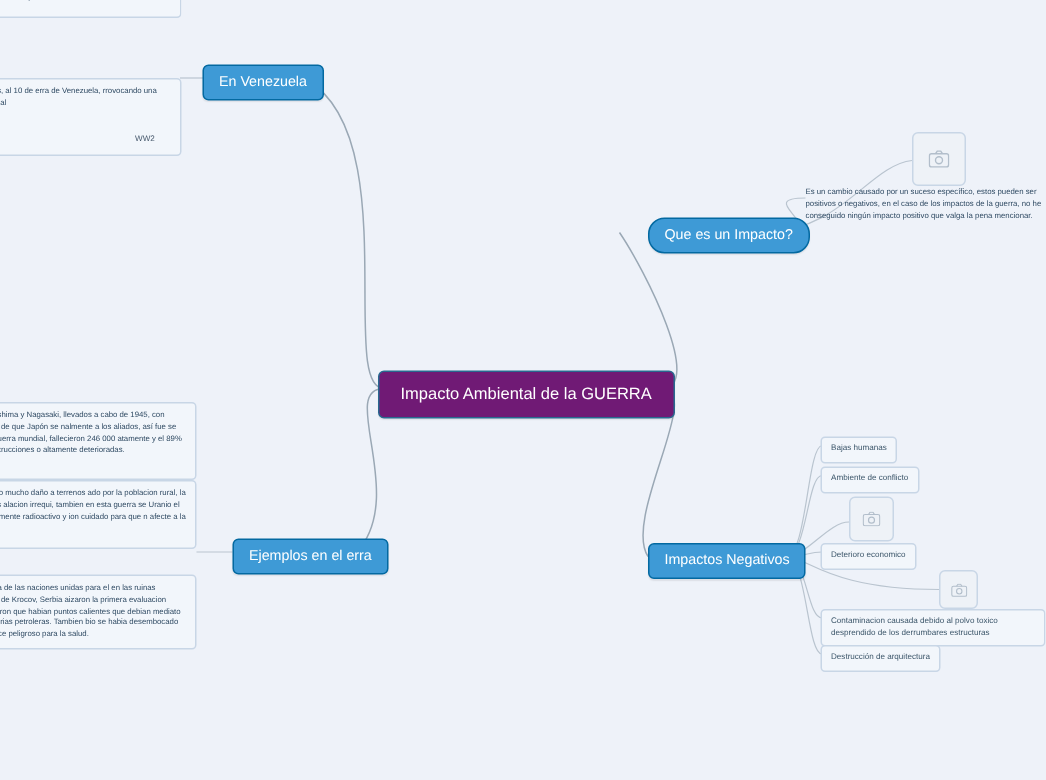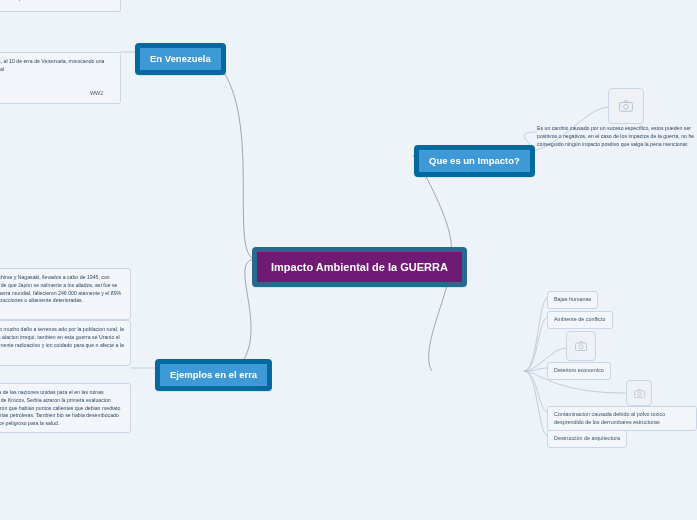--- a/index.html
+++ b/index.html
@@ -17,24 +17,24 @@
   }
   svg.links {
     position: absolute; left: 0; top: 0;
     width: 697px; height: 520px;
     pointer-events: none;
   }
   .node {
     position: absolute;
     background: #3e9ad6;
     color: #ffffff;
-    border: 5px solid #0369a1;
+    border: 1px solid #0369a1;
     border-radius: 4px;
     font-size: 9.5px;
-    font-weight: bold;
+    font-weight: normal;
     padding: 6px 10px;
     white-space: nowrap;
     line-height: 1.1;
     box-shadow: 0 1px 1px rgba(0,0,0,0.08);
   }
   .node.root {
     background: #701a75;
     border-color: #29688f;
     font-size: 11px;
     padding: 9px 14px;
@@ -112,24 +112,25 @@
 
     <path d="M 136 52 C 125 52, 128 52, 120 52" fill="none" stroke="#b9c4cf" stroke-width="0.8"></path>
 
     <path d="M 155 368 C 145 368, 140 368, 131 368" fill="none" stroke="#b9c4cf" stroke-width="0.8"></path>
   </svg>
 
   <div class="node root" style="left:252px; top:247px;">Impacto Ambiental de la GUERRA</div>
 
   <div class="node" style="left:135px; top:43px;">En Venezuela</div>
 
-  <div class="node" style="left:414px; top:145px;">Que es un Impacto?</div>
+  <div class="node" style="left:432px; top:145px;border-radius:11px;">Que es un Impacto?</div>
 
   <div class="node" style="left:155px; top:359px;">Ejemplos en el erra</div>
 
+  <div class="node" style="left:432px; top:362px;">Impactos Negativos</div>
 
   <div class="note" style="left:-34px; top:-10px; width:155px; height:22px; border-top:none;">de hostilidades cumplieron de esta</div>
 
   <div class="note" style="left:-34px; top:52px; width:155px; height:52px;">rzas aliadas, al 10 de erra de Venezuela, rrovocando una ena debido al</div>
 
   <div class="plain-label" style="left:90px; top:90px;">WW2</div>
 
   <div class="imgbox" style="left:608px; top:88px; width:36px; height:36px;">
     <svg width="14" height="12" viewBox="0 0 24 20">
       <rect x="1" y="4" width="22" height="15" rx="2.5" fill="none" stroke="#6b8196" stroke-width="1.6"></rect>

